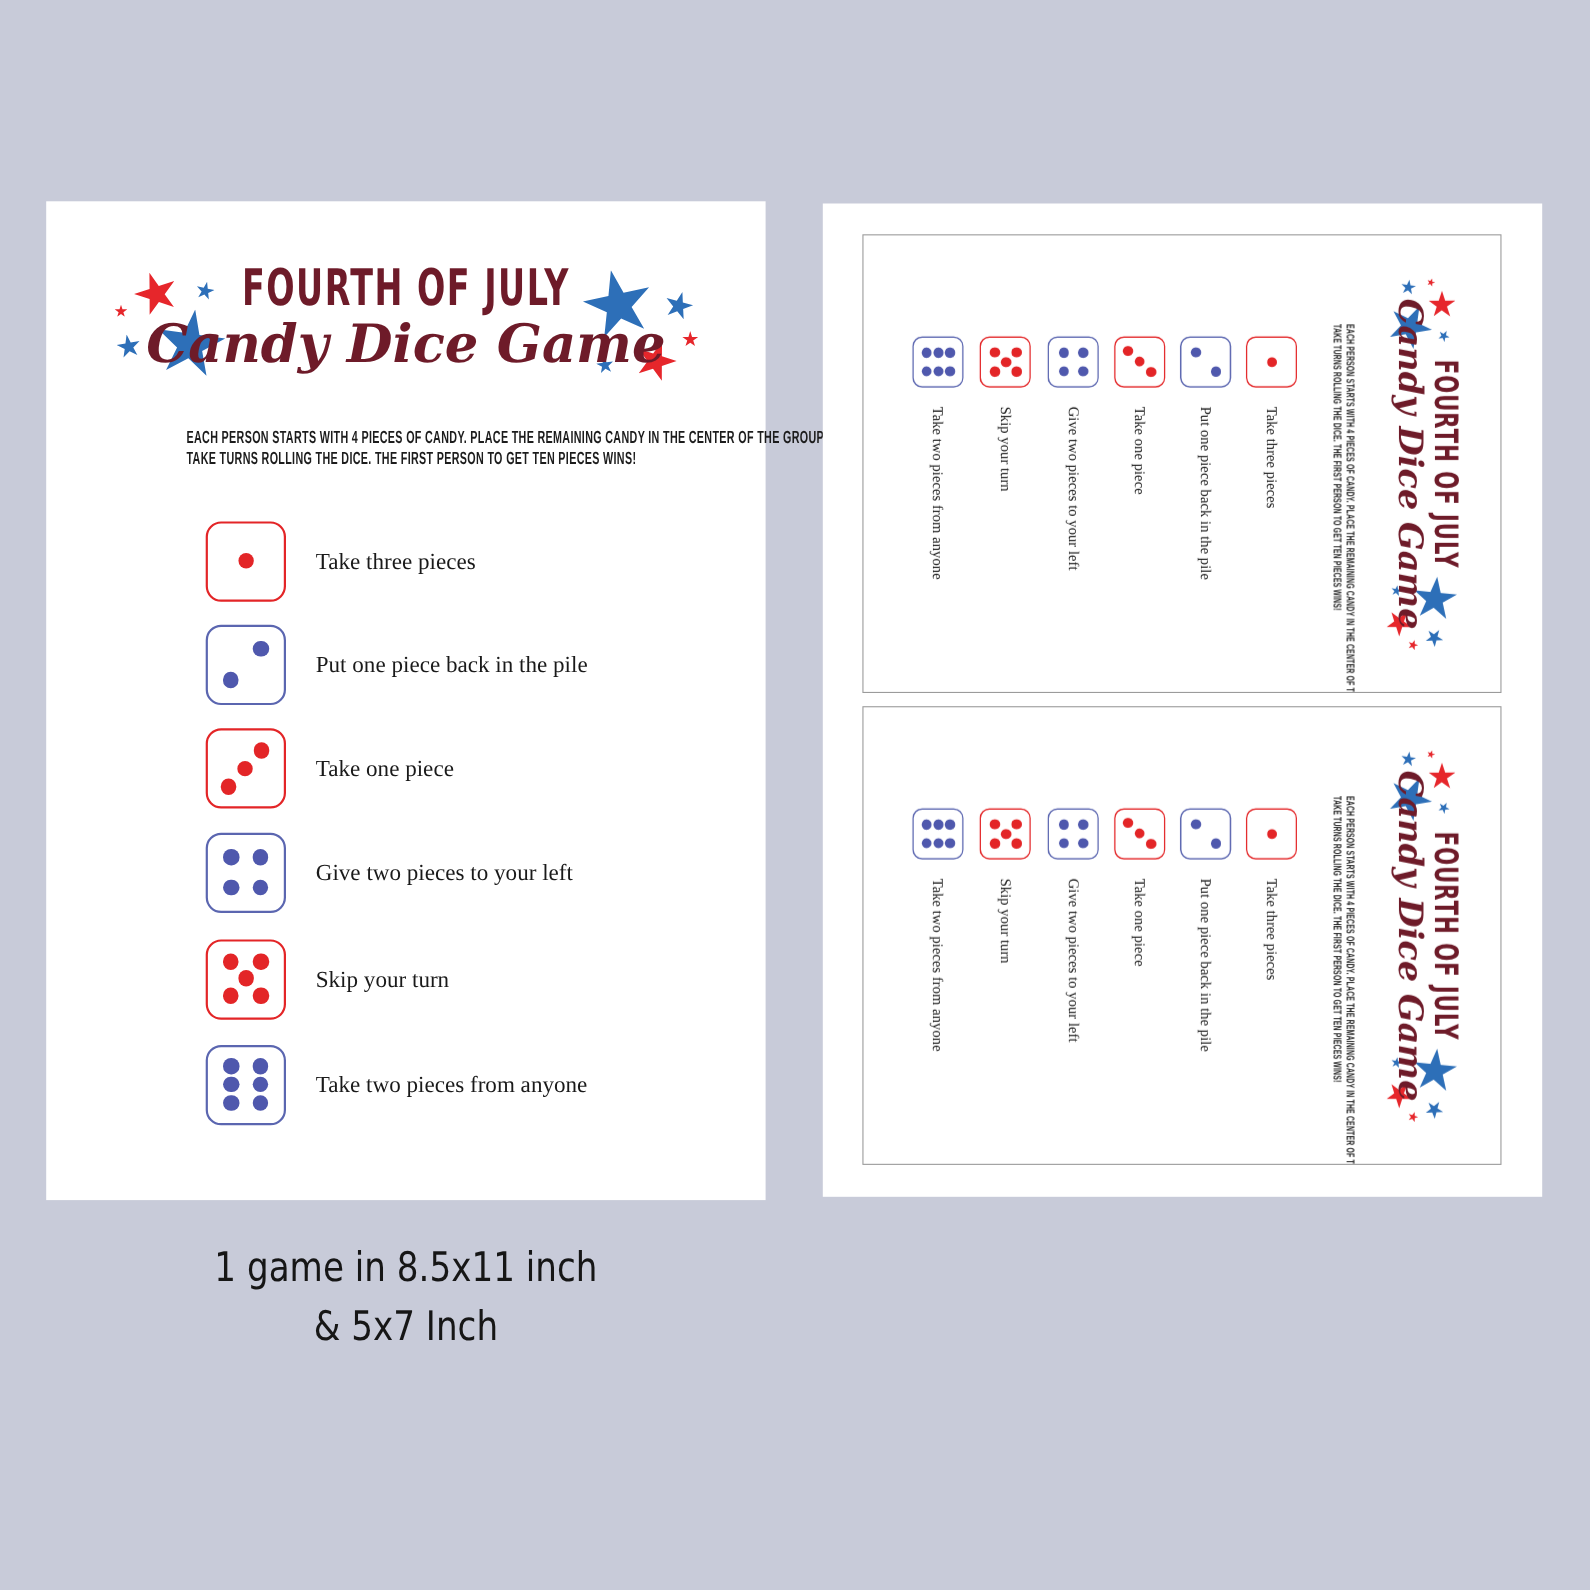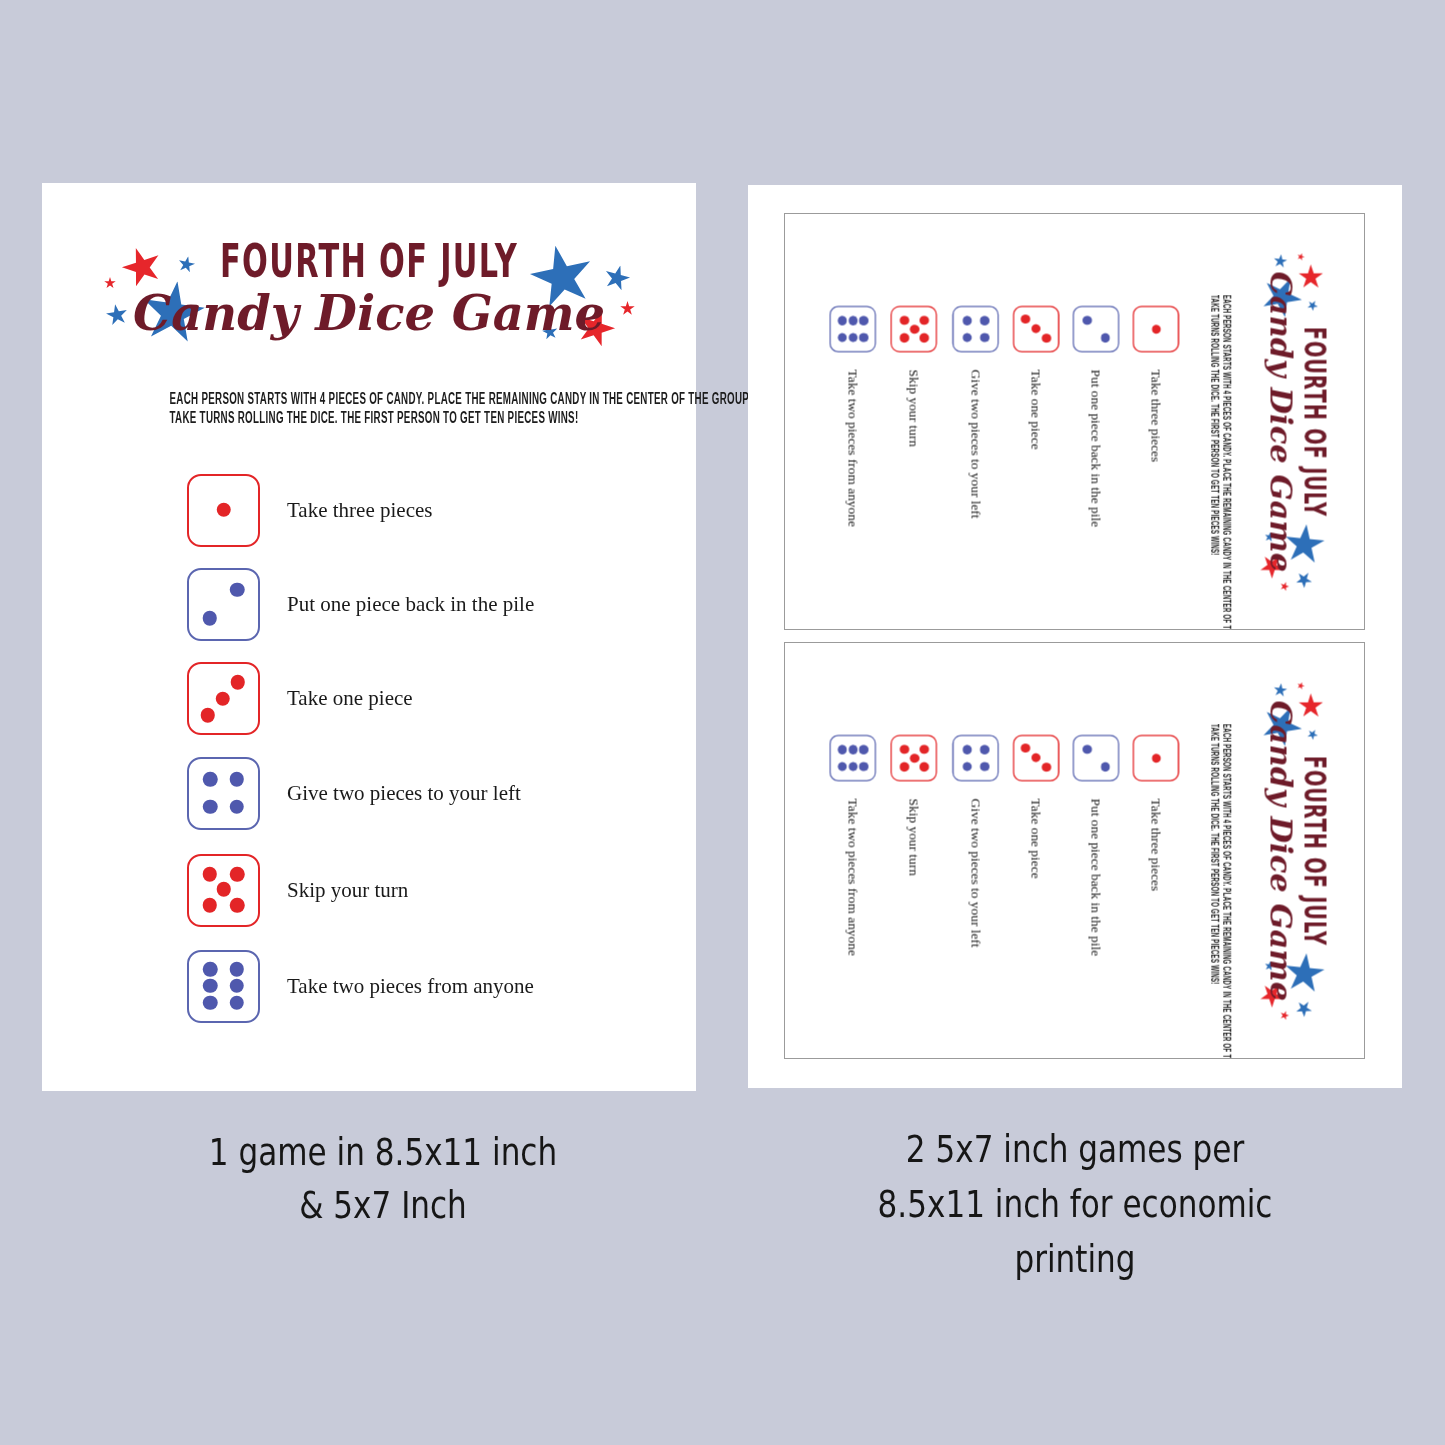--- a/index.html
+++ b/index.html
@@ -48,21 +48,21 @@
              background:#fff;border:1px solid var(--card-border);overflow:hidden;}
   .mini-card.top{top:28px;}
   .mini-card.bottom{top:457px;}
   .mini-inner{position:absolute;left:50%;top:50%;width:417px;height:579px;
               transform:translate(-50%,-50%) rotate(90deg);}
   .mini-scale{width:654px;height:908px;transform:scale(.637);transform-origin:0 0;}
 
   
   .caption{position:absolute;text-align:center;color:#161616;
            font-family:"DejaVu Sans",sans-serif;}
-  .caption-left{left:56px;top:1126px;width:654px;font-size:37px;line-height:53px;}
+  .caption-left{left:42px;top:1126px;width:654px;font-size:37px;line-height:53px;}
   .caption-right{left:748px;top:1122px;width:654px;font-size:37px;line-height:55px;}
   .cap-line{transform:scaleX(.84);white-space:nowrap;}
 </style>
 </head>
 <body>
 
 <div class="canvas">
 
   <div class="page page-left">
     <div class="content-slot">
@@ -307,19 +307,14 @@
 </div>
       </div>
     </div>
   </div>
 
   <div class="caption caption-left">
     <div class="cap-line">1 game in 8.5x11 inch</div>
     <div class="cap-line">&amp; 5x7 Inch</div>
   </div>
 
-  <div class="caption caption-right">
-    <div class="cap-line">2 5x7 inch games per</div>
-    <div class="cap-line">8.5x11 inch for economic</div>
-    <div class="cap-line">printing</div>
-  </div>
 
 </div>
 
 </body></html>

